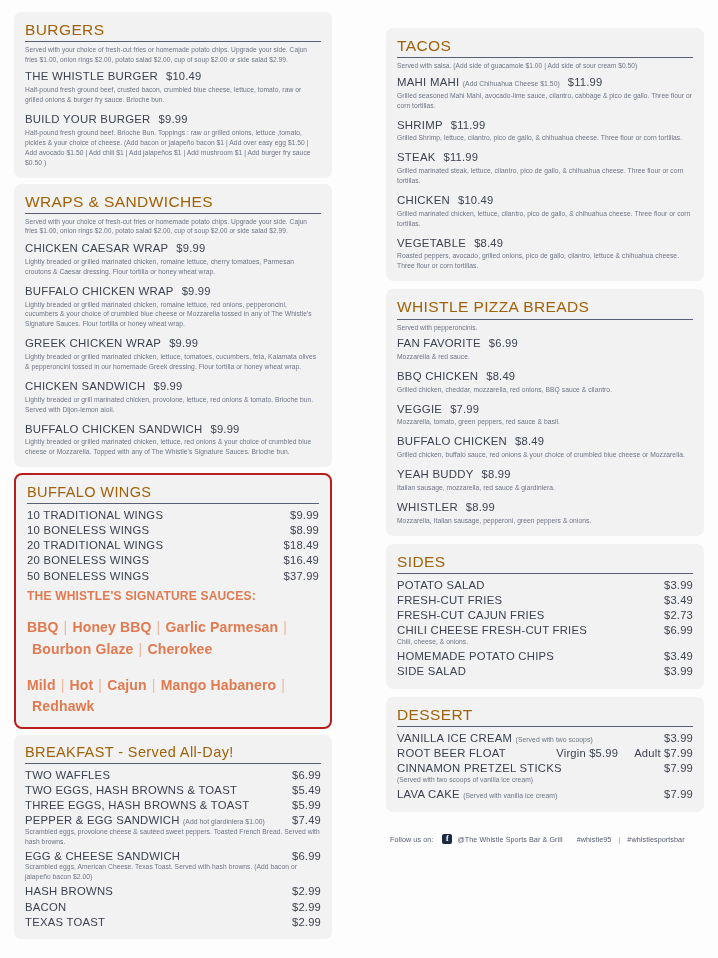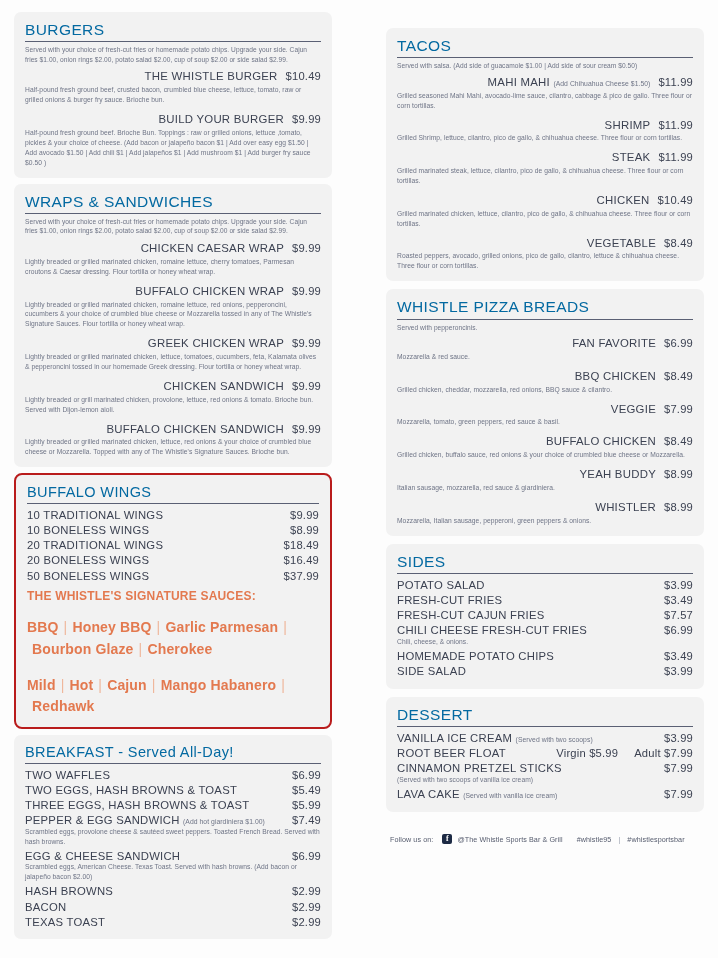--- a/index.html
+++ b/index.html
@@ -37,21 +37,21 @@
     background: #f2f2f2;
     border: 2px solid #b91c1c;
     border-radius: 8px;
     padding: 8px 11px 9px 11px;
   }
 
   .sec-title {
     font-size: 15.5px;
     font-weight: 400;
     letter-spacing: 0.4px;
-    color: #0369a1;
+    color: #a16207;
     padding-bottom: 2px;
     border-bottom: 1.5px solid #5a6074;
     margin-bottom: 3px;
     line-height: 1.25;
   }
   .sec-title.small { font-size: 14.5px; }
 
   .sec-note {
     font-size: 6.6px;
     line-height: 1.45;
@@ -61,21 +61,21 @@
   }
   .sec-note.tight { margin-bottom: 4px; }
 
   
   .item { margin-bottom: 7px; }
   .item:last-child { margin-bottom: 0; }
 
   .item-head {
     display: flex;
     align-items: baseline;
-    justify-content: flex-end;
+    justify-content: flex-start;
     gap: 8px;
   }
   .item-name {
     font-size: 11.4px;
     font-weight: 400;
     letter-spacing: 0.25px;
     color: #3c4252;
     line-height: 1.3;
   }
   .item-name .qual {
@@ -418,21 +418,21 @@
       <div class="row">
         <span class="row-name">POTATO SALAD</span>
         <span class="row-price">$3.99</span>
       </div>
       <div class="row">
         <span class="row-name">FRESH-CUT FRIES</span>
         <span class="row-price">$3.49</span>
       </div>
       <div class="row">
         <span class="row-name">FRESH-CUT CAJUN FRIES</span>
-        <span class="row-price">$7.57</span>
+        <span class="row-price">$2.73</span>
       </div>
       <div class="row">
         <span class="row-name">CHILI CHEESE FRESH-CUT FRIES</span>
         <span class="row-price">$6.99</span>
       </div>
       <div class="row-sub">Chili, cheese, &amp; onions.</div>
       <div class="row">
         <span class="row-name">HOMEMADE POTATO CHIPS</span>
         <span class="row-price">$3.49</span>
       </div>

